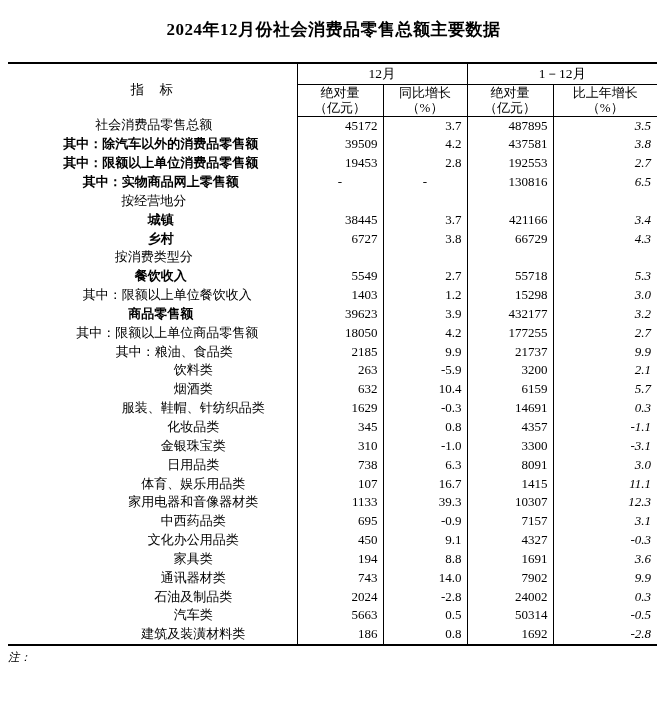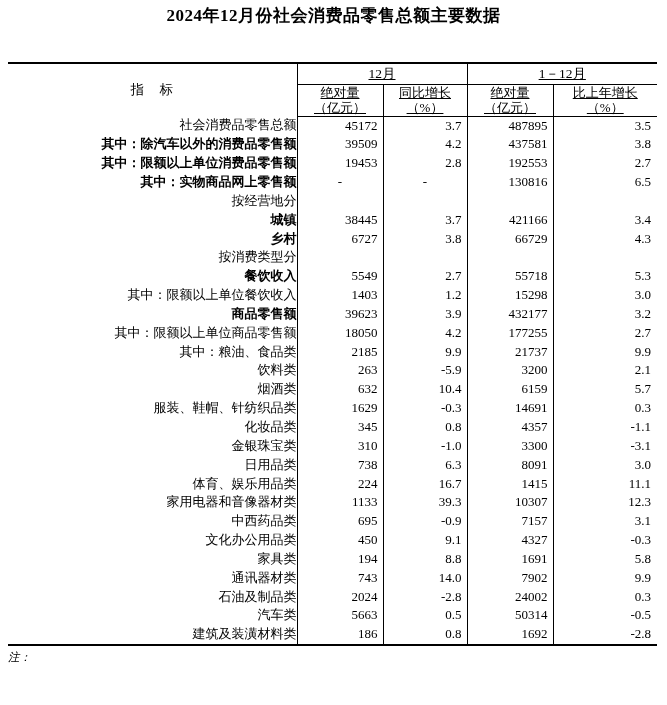--- a/index.html
+++ b/index.html
@@ -5,21 +5,21 @@
   * { margin: 0; padding: 0; box-sizing: border-box; }
   html, body {
     width: 667px; height: 705px;
     background: #ffffff;
     color: #000000;
     font-family: "Liberation Serif", "DejaVu Serif", serif;
   }
   .page { position: relative; width: 667px; height: 705px; overflow: hidden; }
 
   .title {
-    margin-top: 4px;
+    margin-top: 18px;
     text-align: center;
     font-size: 17px;
     font-weight: bold;
     letter-spacing: 0.5px;
   }
 
   table.stats {
     position: absolute;
     left: 8px; top: 62px;
     width: 649px;
@@ -31,37 +31,37 @@
   }
   col.c-label { width: 289px; }
   col.c-abs1  { width: 86px; }
   col.c-yoy1  { width: 84px; }
   col.c-abs2  { width: 86px; }
   col.c-yoy2  { width: 104px; }
 
   th, td { font-weight: normal; vertical-align: middle; }
 
   .br { border-right: 1px solid #000; }
-  .bb { border-bottom: 1px solid #000; text-decoration: underline; }
+  .bb { border-bottom: 1px solid #000; }
 
   tr.group-row th { height: 21px; text-align: center; font-size: 13.5px; }
   tr.subhead-row th {
     height: 32px;
     text-align: center;
     white-space: pre-line;
     line-height: 15px;
     font-size: 13px;
     margin-left: 32px;
   }
   th.indicator { text-align: center; font-size: 13.5px; letter-spacing: 1px; }
 
   tbody td { height: 18.85px; line-height: 18.85px; white-space: nowrap; overflow: hidden; }
-  td.label { text-align: right; }
+  td.label { text-align: center; }
   td.num   { text-align: right; padding-right: 5px; }
-  td.num.last { padding-right: 6px; }
+  td.num.last { padding-right: 6px; font-style: italic; }
   td.num.dash { text-align: center; padding-right: 0; }
 
   .indent-0 { padding-left: 3px; }
   .indent-1 { padding-left: 17px; font-weight: bold; }
   .indent-2 { padding-left: 30px; }
   .indent-3 { padding-left: 44px; }
   .indent-4 { padding-left: 82px; }
 
   .notes {
     position: absolute;
@@ -233,21 +233,21 @@
         </tr>
         <tr>
           <td class="label br indent-4">日用品类</td>
           <td class="num br">738</td>
           <td class="num br">6.3</td>
           <td class="num br">8091</td>
           <td class="num last">3.0</td>
         </tr>
         <tr>
           <td class="label br indent-4">体育、娱乐用品类</td>
-          <td class="num br">224</td>
+          <td class="num br">107</td>
           <td class="num br">16.7</td>
           <td class="num br">1415</td>
           <td class="num last">11.1</td>
         </tr>
         <tr>
           <td class="label br indent-4">家用电器和音像器材类</td>
           <td class="num br">1133</td>
           <td class="num br">39.3</td>
           <td class="num br">10307</td>
           <td class="num last">12.3</td>
@@ -264,21 +264,21 @@
           <td class="num br">450</td>
           <td class="num br">9.1</td>
           <td class="num br">4327</td>
           <td class="num last">-0.3</td>
         </tr>
         <tr>
           <td class="label br indent-4">家具类</td>
           <td class="num br">194</td>
           <td class="num br">8.8</td>
           <td class="num br">1691</td>
-          <td class="num last">5.8</td>
+          <td class="num last">3.6</td>
         </tr>
         <tr>
           <td class="label br indent-4">通讯器材类</td>
           <td class="num br">743</td>
           <td class="num br">14.0</td>
           <td class="num br">7902</td>
           <td class="num last">9.9</td>
         </tr>
         <tr>
           <td class="label br indent-4">石油及制品类</td>

